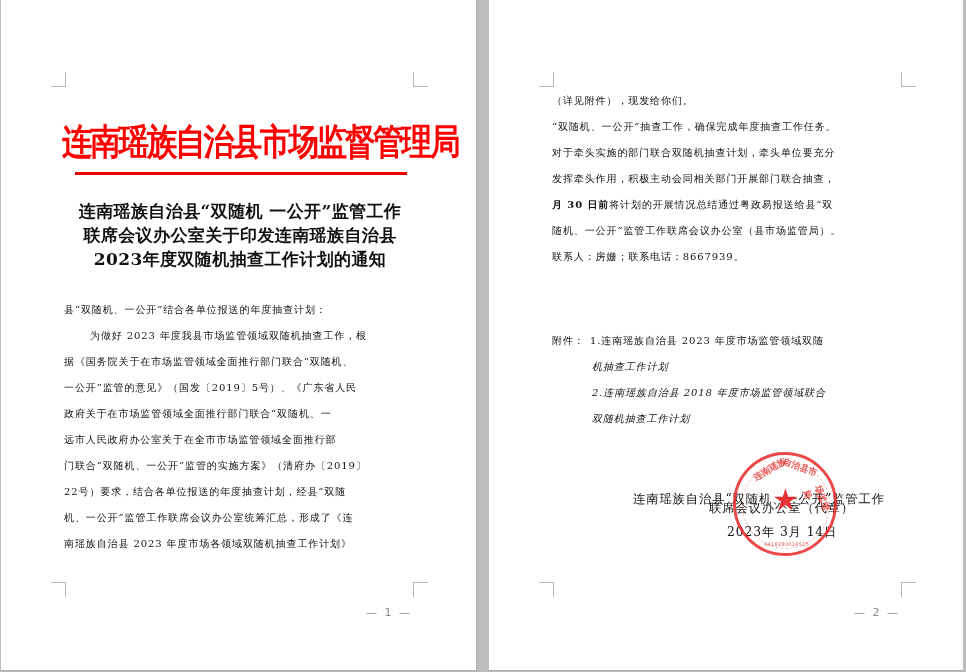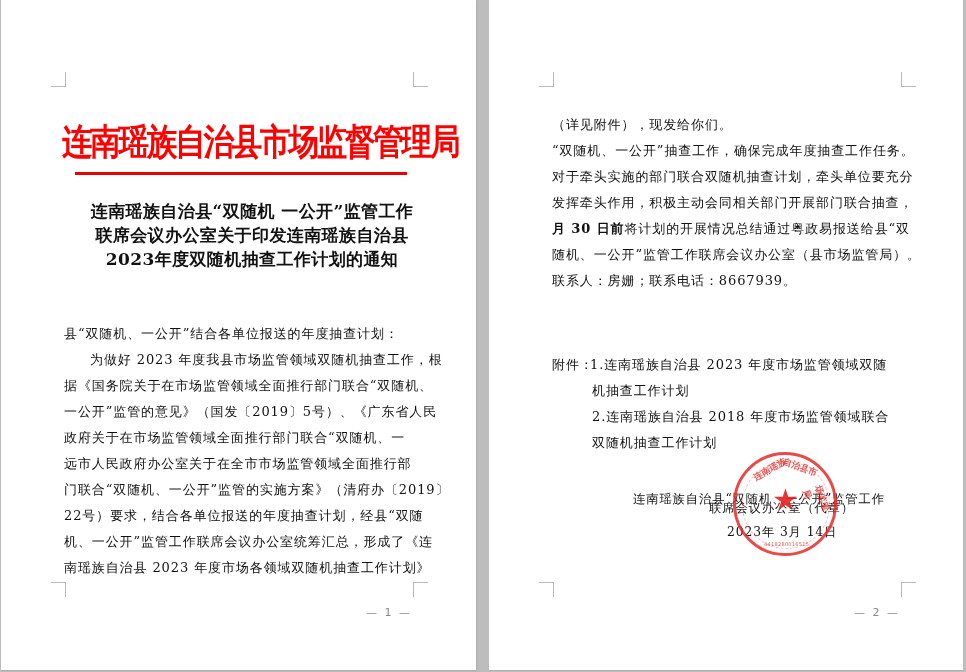--- a/index.html
+++ b/index.html
@@ -23,43 +23,42 @@
   .org-title {
     position:absolute; left:62px; top:121px; width:352px;
     color:#ff0000; font-family:"Liberation Serif","DejaVu Serif",serif;
     font-size:30.5px; font-weight:bold; letter-spacing:-2.2px;
     white-space:nowrap; transform:scaleY(1.18); transform-origin:top left;
     line-height:36px;
   }
   .red-rule { position:absolute; left:75px; top:172px; width:332px; height:3px; background:#ee0000; }
 
   .doc-title {
-    position:absolute; left:67px; top:199px; width:370px;
+    position:absolute; left:55px; top:199px; width:370px;
     text-align:center; font-weight:bold; font-size:17px; line-height:24px;
     color:#111; letter-spacing:0.4px;
   }
   .body-text {
-    position:absolute; font-size:13px; color:#111; line-height:26px;
+    position:absolute; font-size:10px; color:#111; line-height:26px;
     letter-spacing:0.9px;
-    margin-top:24px;
   }
   .body-line { white-space:nowrap; height:26px; }
   .p1-text { left:64px; width:355px; }
   .p2-text { left:552px; width:355px; }
   .indent { padding-left:26px; }
   .bold { font-weight:bold; }
 
   .page-num {
     position:absolute; font-size:11px; color:#888; letter-spacing:2px;
     font-family:"DejaVu Sans","Liberation Sans",sans-serif;
   }
 
   .attach-label { display:inline-block; width:38px; }
   .attach-item { white-space:nowrap; height:26px; }
-  .attach-cont { padding-left:40px; }
+  .attach-cont { padding-left:40px;font-style:italic; }
 
   .sign {
     position:absolute; font-size:12.3px; color:#111; line-height:24px; letter-spacing:0.9px;
     white-space:nowrap;
   }
   .seal {
     position:absolute; left:733px; top:452px; width:104px; height:104px;
     border-radius:50%; border:3px solid rgba(232,40,40,0.85);
     box-sizing:border-box; pointer-events:none;
   }

